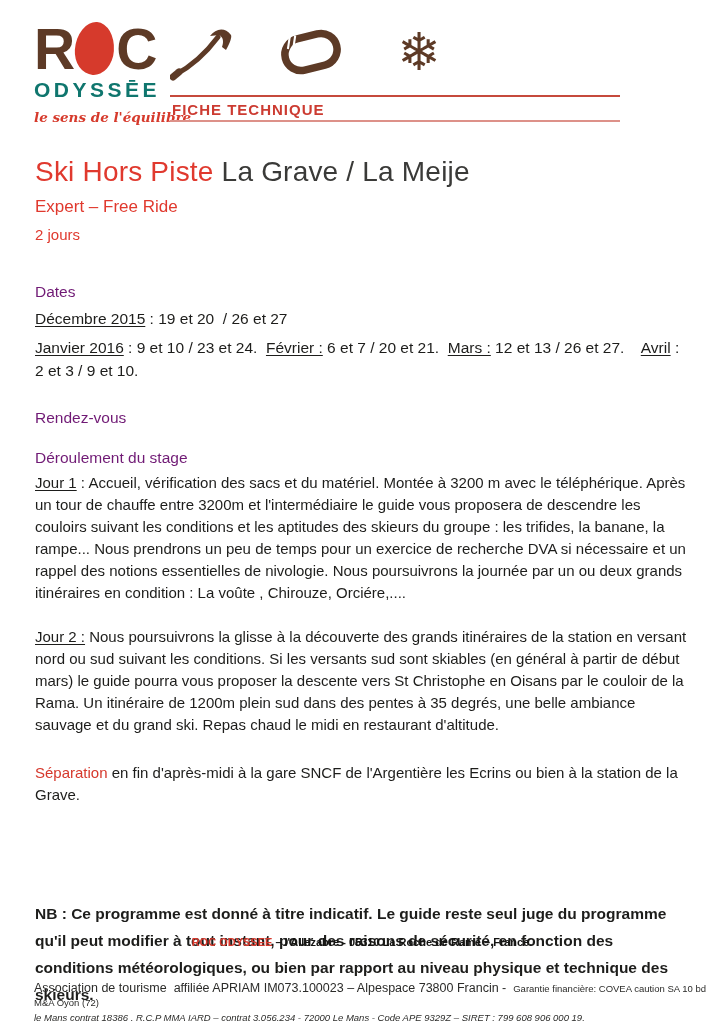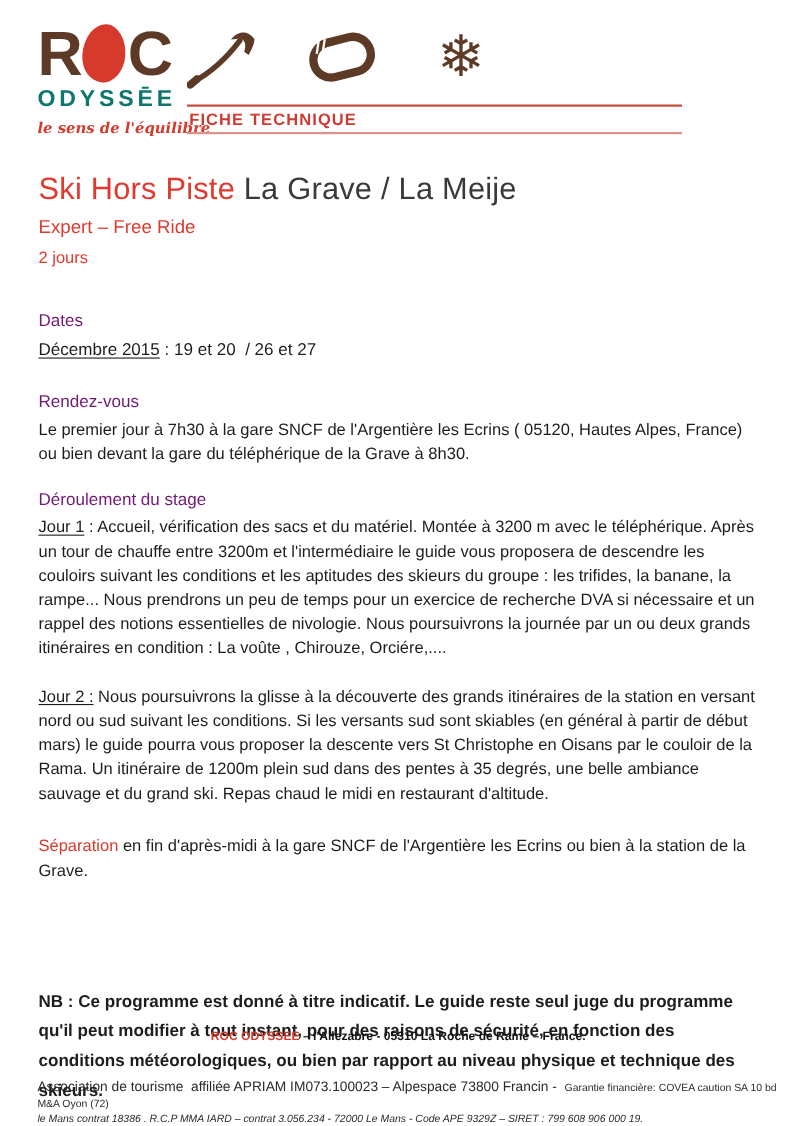--- a/index.html
+++ b/index.html
@@ -131,25 +131,25 @@
 
   <div class="content">
 
     <h1 class="doc-title"><span class="t-red">Ski Hors Piste</span><span class="t-dark"> La Grave / La Meije</span></h1>
     <div class="subtitle">Expert – Free Ride</div>
     <div class="duration">2 jours</div>
 
     <div class="dates-sec">
       <div class="sec-heading">Dates</div>
       <div class="dates-line"><span class="u">Décembre 2015</span><span> : 19 et 20  / 26 et 27</span></div>
+      <div class="dates-line"><span class="u">Janvier 2016</span><span> : 9 et 10 / 23 et 24.  </span><span class="u">Février :</span><span> 6 et 7 / 20 et 21.  </span><span class="u">Mars :</span><span> 12 et 13 / 26 et 27.    </span><span class="u">Avril</span><span> : 2 et 3 / 9 et 10.</span></div>
     </div>
 
     <div class="rv-sec">
       <div class="sec-heading">Rendez-vous</div>
-      <div class="para">Le premier jour à 7h30 à la gare SNCF de l'Argentière les Ecrins ( 05120, Hautes Alpes, France) ou bien devant la gare du téléphérique de la Grave à 8h30.</div>
     </div>
 
     <div class="stage-sec">
       <div class="sec-heading">Déroulement du stage</div>
       <div class="para jour"><span class="u">Jour 1</span><span> : Accueil, vérification des sacs et du matériel. Montée à 3200 m avec le téléphérique. Après un tour de chauffe entre 3200m et l'intermédiaire le guide vous proposera de descendre les couloirs suivant les conditions et les aptitudes des skieurs du groupe : les trifides, la banane, la rampe... Nous prendrons un peu de temps pour un exercice de recherche DVA si nécessaire et un rappel des notions essentielles de nivologie. Nous poursuivrons la journée par un ou deux grands itinéraires en condition : La voûte , Chirouze, Orciére,....</span></div>
       <div class="para jour2"><span class="u">Jour 2 :</span><span> Nous poursuivrons la glisse à la découverte des grands itinéraires de la station en versant nord ou sud suivant les conditions. Si les versants sud sont skiables (en général à partir de début mars) le guide pourra vous proposer la descente vers St Christophe en Oisans par le couloir de la Rama. Un itinéraire de 1200m plein sud dans des pentes à 35 degrés, une belle ambiance sauvage et du grand ski. Repas chaud le midi en restaurant d'altitude.</span></div>
       <div class="sep-line"><span class="sep-label">Séparation</span><span> en fin d'après-midi à la gare SNCF de l'Argentière les Ecrins ou bien à la station de la Grave.</span></div>
     </div>
 
     <div class="nb-sec">

